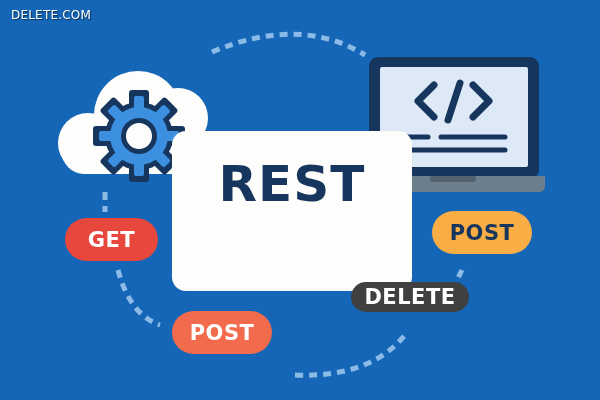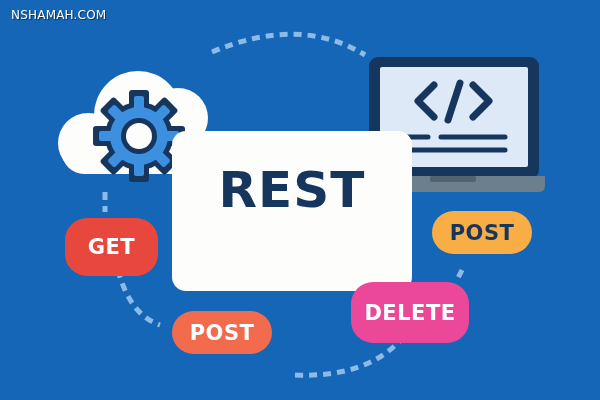--- a/index.html
+++ b/index.html
@@ -19,32 +19,32 @@
     svg.art { position: absolute; left: 0; top: 0; }
     .card {
       position: absolute; left: 172px; top: 131px;
       width: 240px; height: 160px;
       background: #fdfdfc; border-radius: 14px;
     }
     .title {
       position: absolute; left: 172px; top: 158px; width: 240px;
       text-align: center; color: #16365e;
       font-family: "DejaVu Sans", sans-serif; font-weight: 700;
-      font-size: 50px; line-height: 52px; letter-spacing: 1px; margin-top: 6px;
+      font-size: 50px; line-height: 52px; letter-spacing: 1px;
     }
     .pill {
       position: absolute; border-radius: 22px;
       display: flex; align-items: center; justify-content: center;
       font-family: "DejaVu Sans", sans-serif; font-weight: 700;
       font-size: 21px; letter-spacing: 0.5px;
     }
-    .pill-get { left: 65px; top: 218px; width: 93px; height: 58px; background: #e8473e; color: #ffffff; }
+    .pill-get { left: 65px; top: 218px; width: 93px; height: 43px; background: #e8473e; color: #ffffff; }
     .pill-post-left { left: 172px; top: 311px; width: 100px; height: 43px; background: #f26b4d; color: #ffffff; }
     .pill-post-right { left: 432px; top: 211px; width: 100px; height: 43px; background: #f8ad45; color: #17365e; }
-    .pill-delete { left: 351px; top: 282px; width: 118px; height: 61px; background: #ec4899; color: #ffffff; text-align: center; }
+    .pill-delete { left: 351px; top: 282px; width: 118px; height: 30px; background: #404040; color: #ffffff; text-align: center; }
   </style>
 </head>
 <body>
 
 <div class="stage">
 
   <svg class="art" width="600" height="400" viewBox="0 0 600 400">
 
     <g>
       <path d="M 212 52 Q 300 15 365 55" fill="none" stroke="#8cbbe8" stroke-width="5" stroke-dasharray="8 6"></path>
@@ -118,14 +118,14 @@
   <div class="pill pill-post-left">
     <span>POST</span>
   </div>
   <div class="pill pill-post-right">
     <span>POST</span>
   </div>
   <div class="pill pill-delete">
     <span>DELETE</span>
   </div>
 
-  <div class="watermark">NSHAMAH.COM</div>
+  <div class="watermark">DELETE.COM</div>
 </div>
 
 </body></html>

